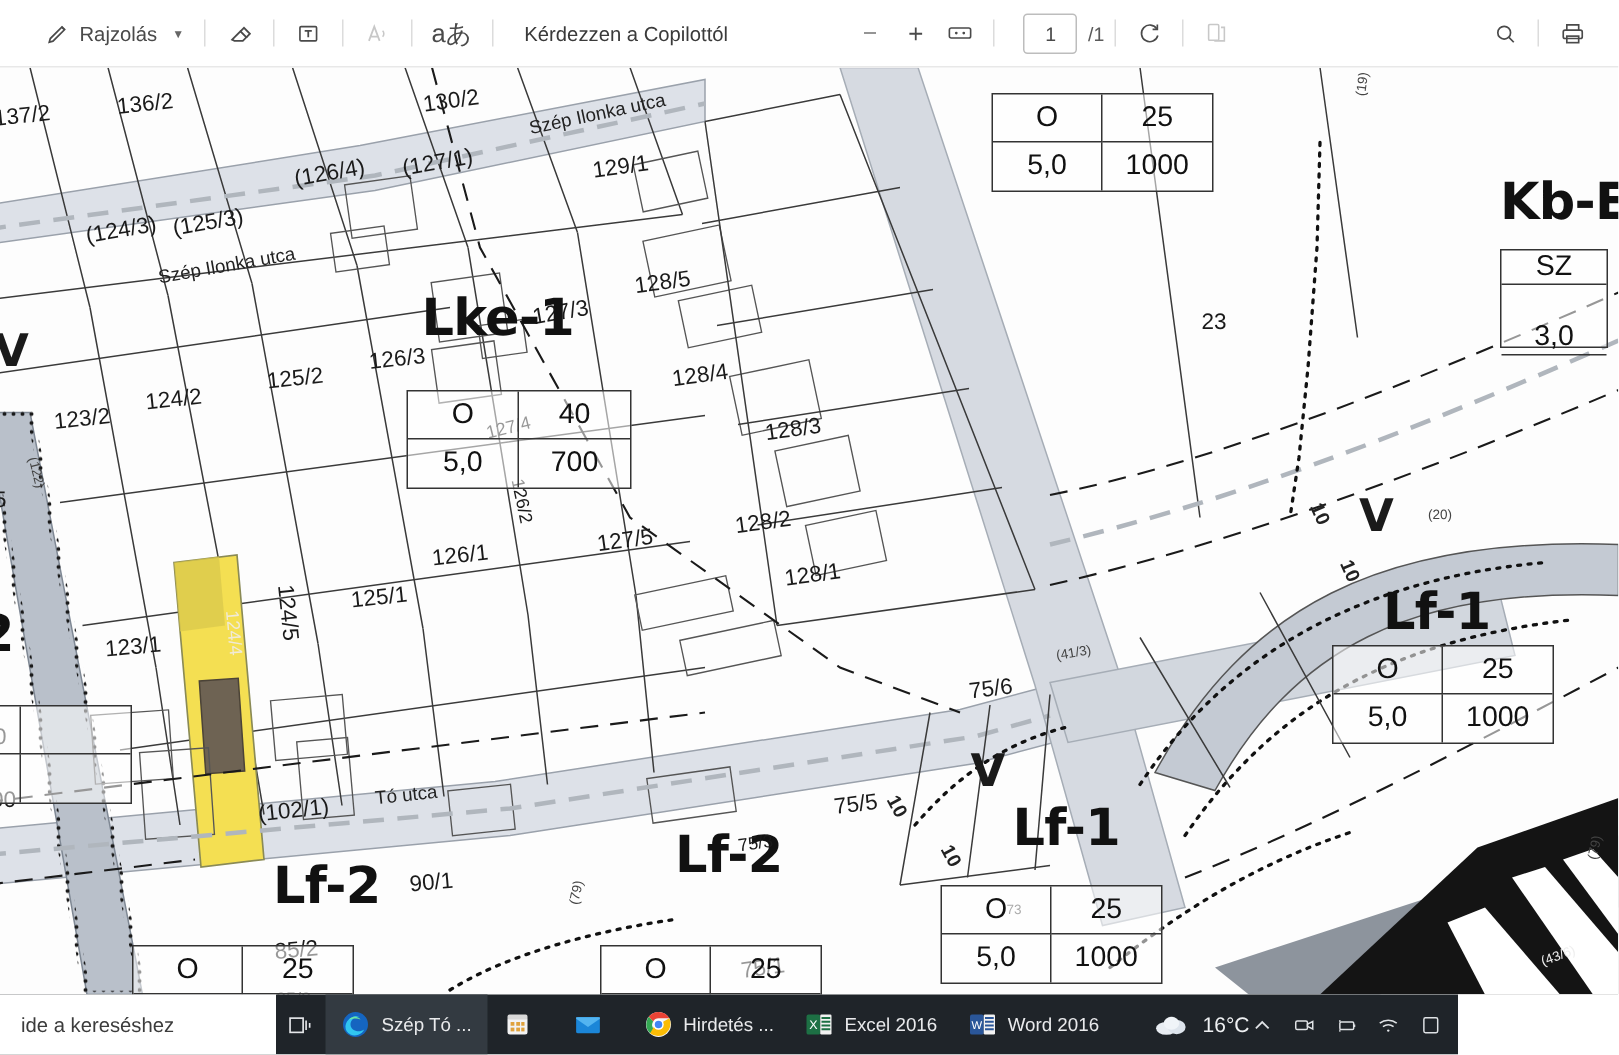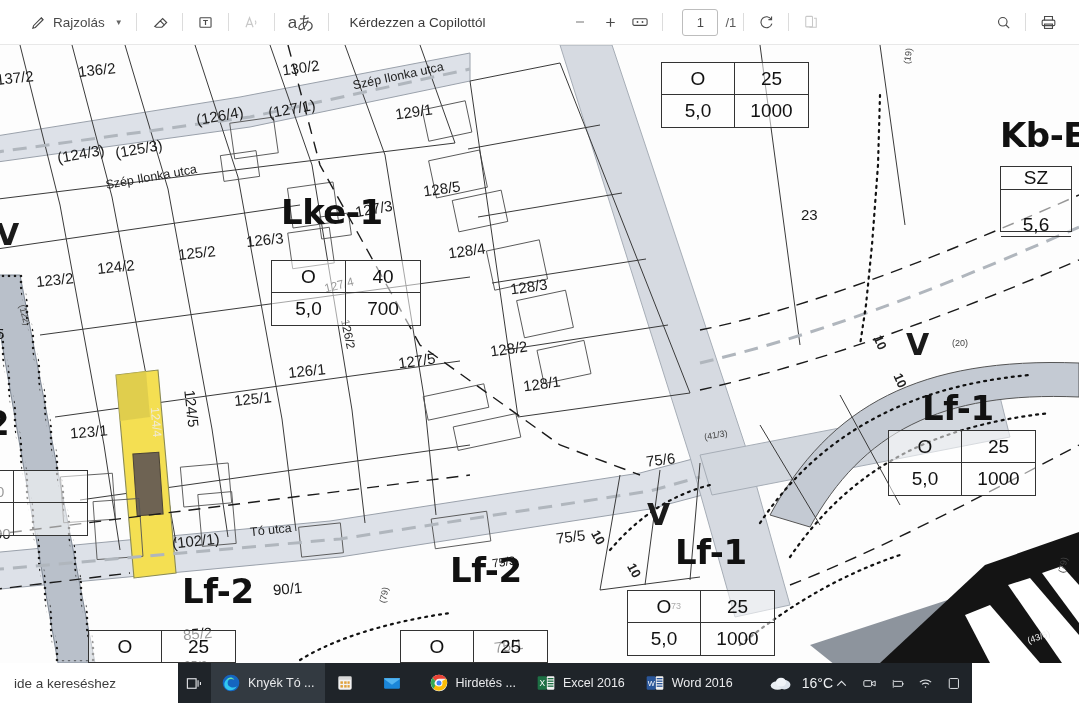--- a/index.html
+++ b/index.html
@@ -402,21 +402,21 @@
 
     <div class="ztable" style="left:661px; top:17px; width:148px; height:66px;">
       <div>O</div>
       <div>25</div>
       <div>5,0</div>
       <div>1000</div>
     </div>
 
     <div class="ztable half" style="left:1000px; top:121px; width:72px; height:66px;">
       <div>SZ</div>
-      <div>5,6</div>
+      <div>3,0</div>
     </div>
 
     <div class="ztable" style="left:888px; top:385px; width:148px; height:66px;">
       <div>O</div>
       <div>25</div>
       <div>5,0</div>
       <div>1000</div>
     </div>
 
     <div class="ztable" style="left:627px; top:545px; width:148px; height:66px;">
@@ -455,21 +455,21 @@
           <path d="M16.5 8v8M19.5 10v4"></path>
       </svg>
     </div>
 
     <div class="tbitem active">
       <svg class="tb-ico" viewBox="0 0 24 24">
         <circle cx="12" cy="12" r="10" fill="#1565c0"></circle>
         <path d="M4 13c1-6 7-9 12-7-4-1-8 2-8 6 0 5 7 7 11 4-2 4-7 6-11 4-3-1.4-4.3-4-4-7z" fill="#31c6f0"></path>
         <path d="M7 8c2-3 7-3 9 0-3-1.5-6.5-.5-9 0z" fill="#6fe5a0"></path>
       </svg>
-      <span>Knyék Tó ...</span>
+      <span>Szép Tó ...</span>
     </div>
 
 
     <div class="tbitem">
       <svg class="tb-ico" viewBox="0 0 24 24">
         <rect x="4" y="6" width="16" height="14" rx="2" fill="#f3f3f3"></rect>
         <rect x="4" y="4" width="16" height="4" rx="1.5" fill="#d8d8d8"></rect>
         <g fill="#e0a23c">
             <rect x="6.5" y="10" width="3" height="3"></rect>
             <rect x="11" y="10" width="3" height="3"></rect>

